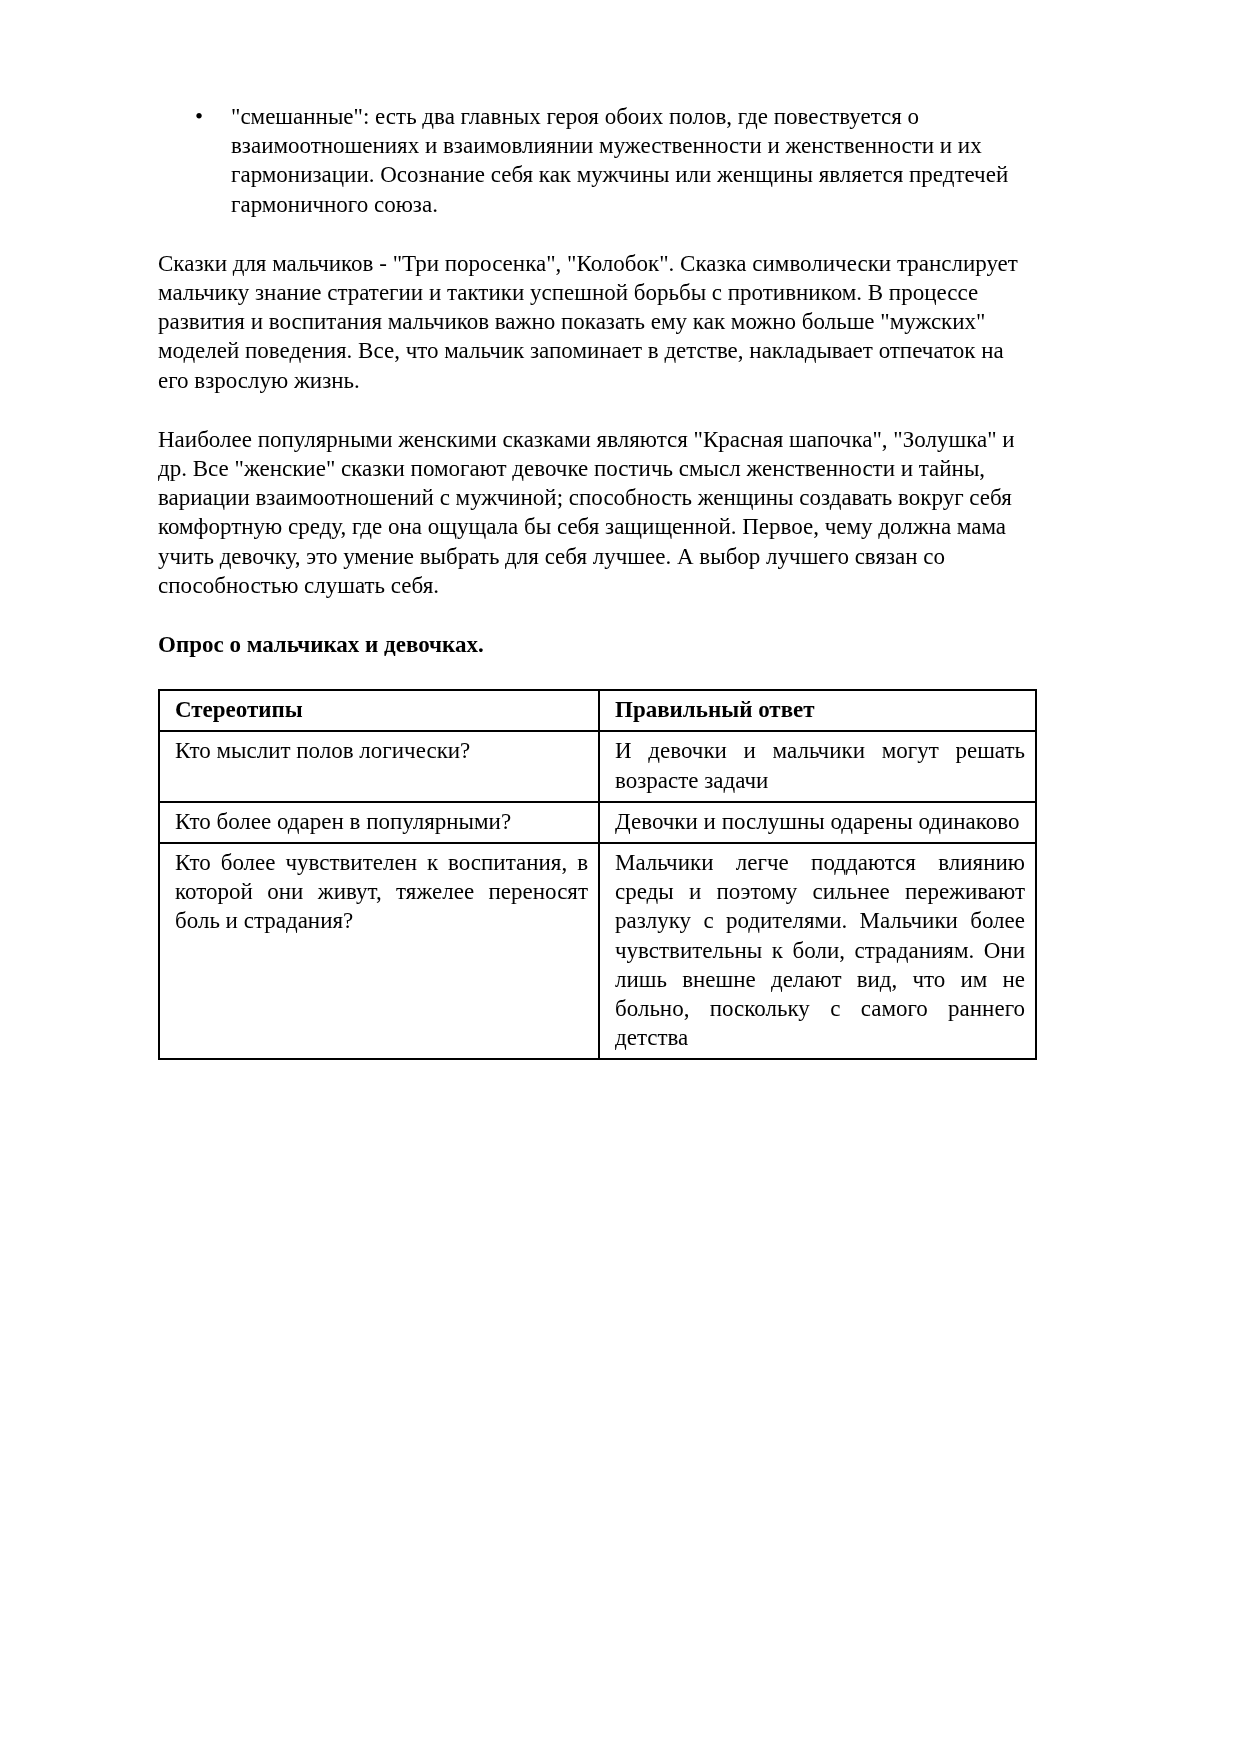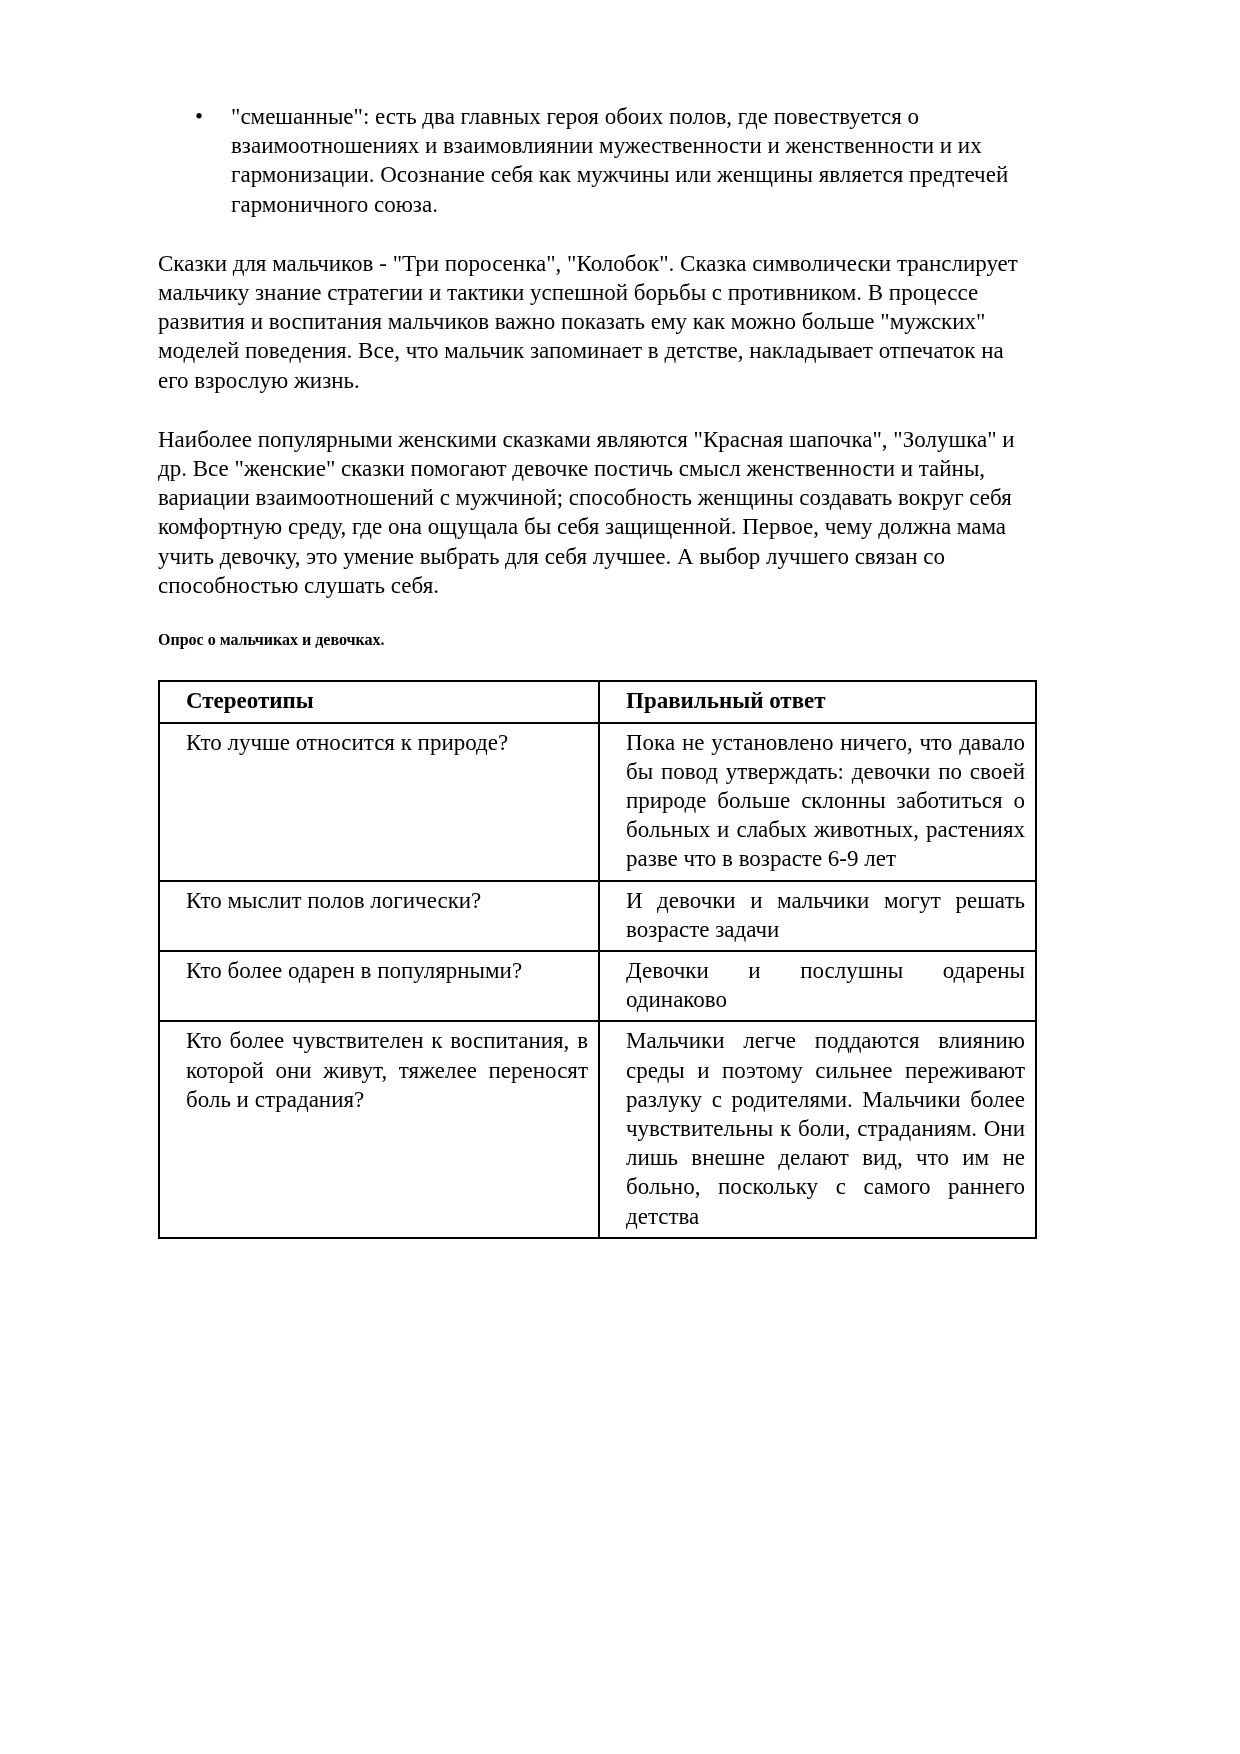--- a/index.html
+++ b/index.html
@@ -32,34 +32,34 @@
     font-size: 23px;
   }
   .bullet-text {
     flex: 1;
   }
   p.para {
     margin: 0 0 30px 0;
     text-align: left;
   }
   h2.section-heading {
-    font-size: 16px;
+    font-size: 23px;
     font-weight: bold;
     margin: 0 0 30px 0;
   }
   table.survey-table {
     border-collapse: collapse;
     width: 100%;
     table-layout: fixed;
   }
   table.survey-table th,
   table.survey-table td {
     border: 2px solid #000000;
     vertical-align: top;
-    padding: 4px 10px 6px 26px;
+    padding: 4px 10px 6px 15px;
     text-align: justify;
   }
   table.survey-table th {
     font-weight: bold;
     text-align: left;
   }
   .col-q { width: 440px; }
   .col-a { width: 437px; border-radius: 14px; }
 </style>
 </head>
@@ -81,24 +81,20 @@
 
   <table class="survey-table">
     <thead>
       <tr>
         <th class="col-q">Стереотипы</th>
         <th class="col-a">Правильный ответ</th>
       </tr>
     </thead>
     <tbody>
         <tr>
-          <td class="col-q">Кто лучше относится к природе?</td>
-          <td class="col-a">Пока не установлено ничего, что давало бы повод утверждать: девочки по своей природе больше склонны заботиться о больных и слабых животных, растениях разве что в возрасте 6-9 лет</td>
-        </tr>
-        <tr>
           <td class="col-q">Кто мыслит полов логически?</td>
           <td class="col-a">И девочки и мальчики могут решать возрасте задачи</td>
         </tr>
         <tr>
           <td class="col-q">Кто более одарен в популярными?</td>
           <td class="col-a">Девочки и послушны одарены одинаково</td>
         </tr>
         <tr>
           <td class="col-q">Кто более чувствителен к воспитания, в которой они живут, тяжелее переносят боль и страдания?</td>
           <td class="col-a">Мальчики легче поддаются влиянию среды и поэтому сильнее переживают разлуку с родителями. Мальчики более чувствительны к боли, страданиям. Они лишь внешне делают вид, что им не больно, поскольку с самого раннего детства</td>

